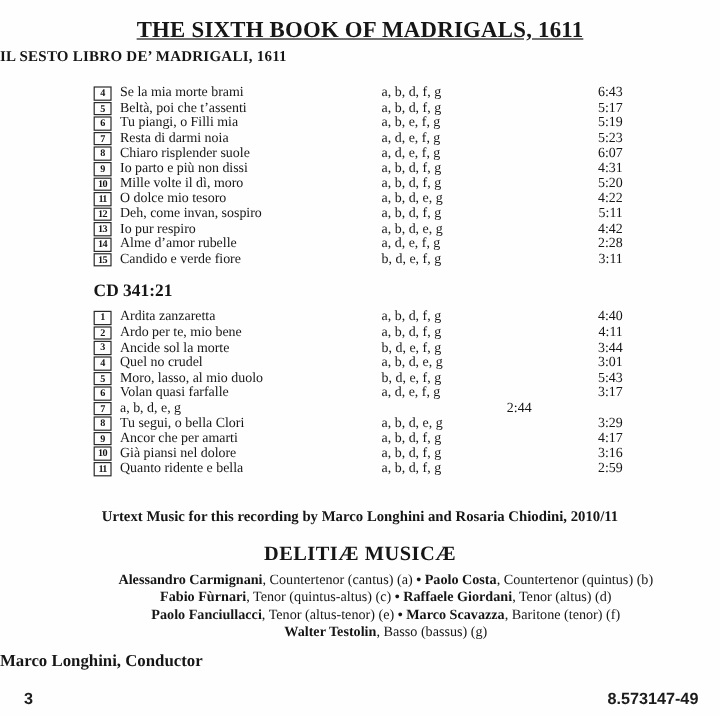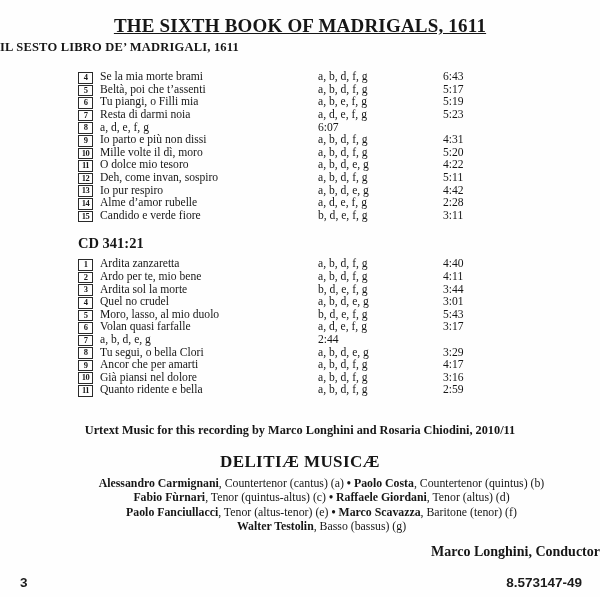--- a/index.html
+++ b/index.html
@@ -22,42 +22,42 @@
   .trow {
     display: grid; grid-template-columns: 22px 218px 125px 1fr;
     line-height: 12.15px; font-size: 11.6px; align-items: center;
   }
   .tnum {
     display: inline-block; width: 13px; height: 9.6px;
     border: 1px solid #2a2a2a; box-sizing: content-box;
     font-size: 8.5px; line-height: 9.6px; font-weight: 700;
     text-align: center; letter-spacing: -0.5px;
   }
-  .ttime { text-align: left; }
+  .ttime { text-align: right; }
   .cd-header {
     margin: 13px 0 6px 78px; width: 441px;
     display: flex; 
     font-weight: 700; font-size: 14.5px;
   }
   .urtext {
     margin: 26px 10px 0; text-align: center;
     font-weight: 700; font-size: 12.3px;
   }
   .ensemble-name {
     margin: 14px 0 0; text-align: center;
     font-weight: 700; font-size: 17px; letter-spacing: 0.4px;
   }
   #members { margin-top: 4px; padding-left: 43px; }
   .member-line {
     margin: 0; text-align: center;
     font-size: 11.8px; line-height: 14.6px;
   }
   .seg-bold { font-weight: 700; }
   .conductor {
-    margin: 10px 0 0; text-align: right;
+    margin: 10px 0 0; text-align: left;
     font-weight: 700; font-size: 14px; font-family: Liberation Serif, serif;
   }
   .page-footer {
     position: absolute; left: 20px; right: 18px; bottom: 7px;
     display: flex; justify-content: space-between;
     font-family: "Liberation Sans", "DejaVu Sans", sans-serif;
     font-weight: 700; font-size: 13.5px; color: #1c1c1c;
   }
 </style>
 </head>
@@ -88,20 +88,21 @@
         <span class="ttime">5:19</span>
       </div>
       <div class="trow">
         <span><span class="tnum">7</span></span>
         <span class="ttitle">Resta di darmi noia</span>
         <span class="tvoices">a, d, e, f, g</span>
         <span class="ttime">5:23</span>
       </div>
       <div class="trow">
         <span><span class="tnum">8</span></span>
+        <span class="ttitle">Chiaro risplender suole</span>
         <span class="tvoices">a, d, e, f, g</span>
         <span class="ttime">6:07</span>
       </div>
       <div class="trow">
         <span><span class="tnum">9</span></span>
         <span class="ttitle">Io parto e più non dissi</span>
         <span class="tvoices">a, b, d, f, g</span>
         <span class="ttime">4:31</span>
       </div>
       <div class="trow">
@@ -155,21 +156,21 @@
         <span class="ttime">4:40</span>
       </div>
       <div class="trow">
         <span><span class="tnum">2</span></span>
         <span class="ttitle">Ardo per te, mio bene</span>
         <span class="tvoices">a, b, d, f, g</span>
         <span class="ttime">4:11</span>
       </div>
       <div class="trow">
         <span><span class="tnum">3</span></span>
-        <span class="ttitle">Ardita sol la morte</span>
+        <span class="ttitle">Ancide sol la morte</span>
         <span class="tvoices">b, d, e, f, g</span>
         <span class="ttime">3:44</span>
       </div>
       <div class="trow">
         <span><span class="tnum">4</span></span>
         <span class="ttitle">Quel no crudel</span>
         <span class="tvoices">a, b, d, e, g</span>
         <span class="ttime">3:01</span>
       </div>
       <div class="trow">

